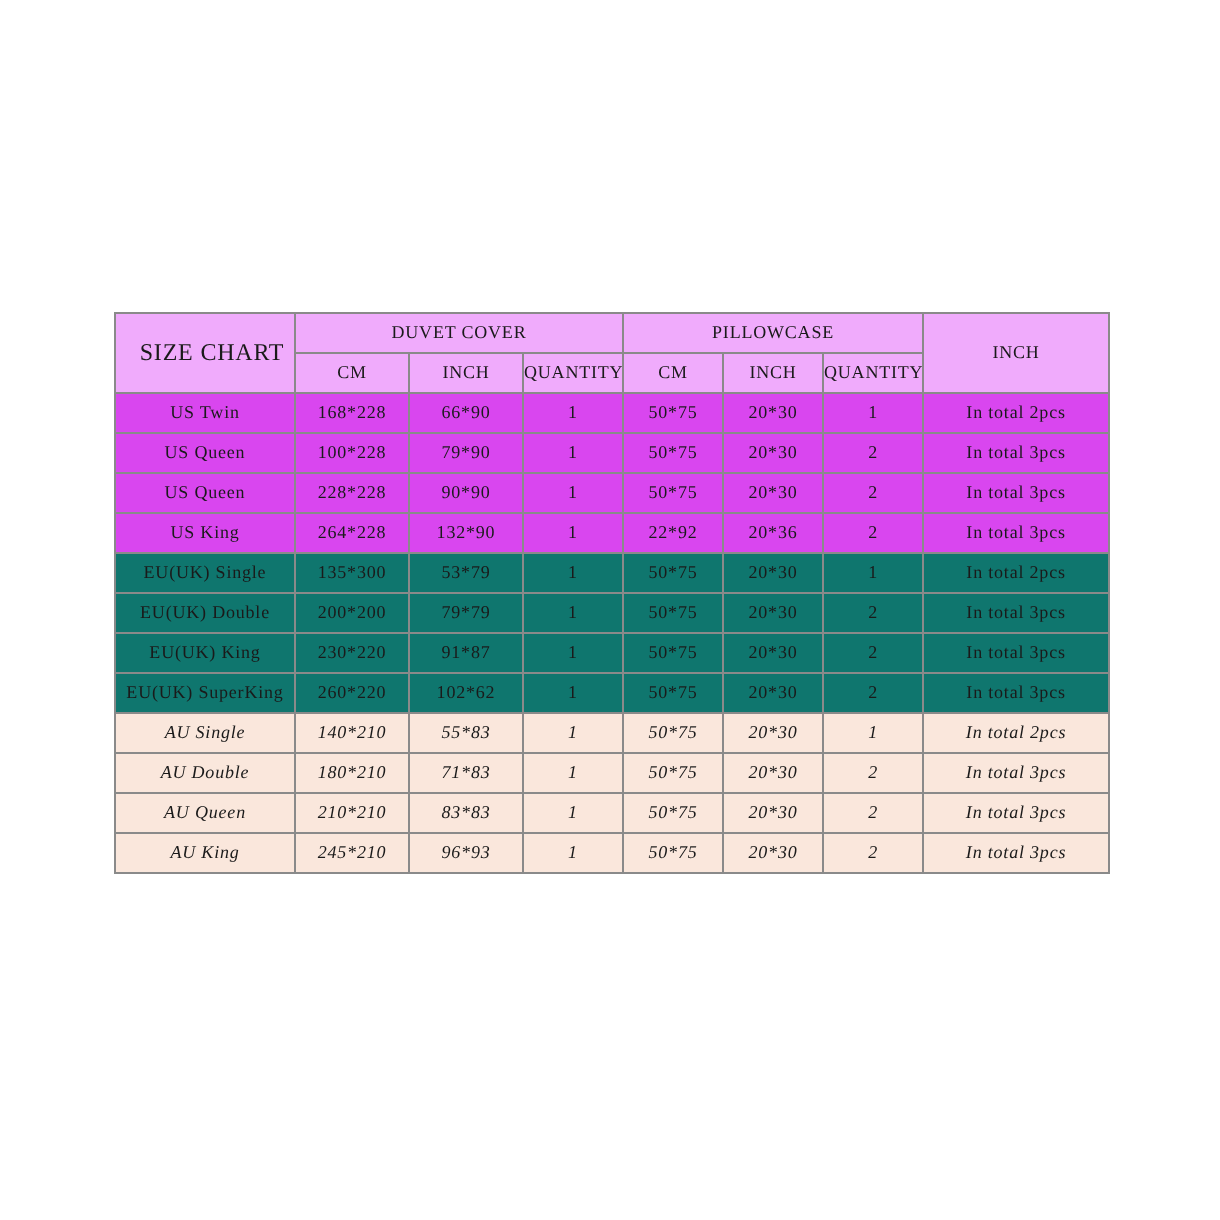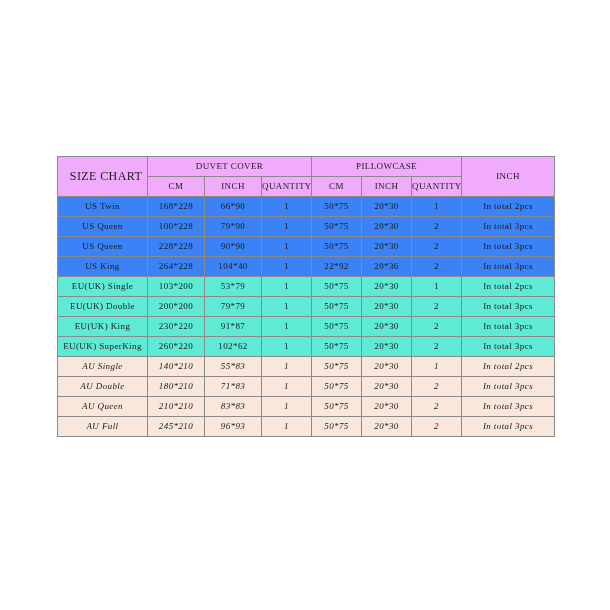--- a/index.html
+++ b/index.html
@@ -81,22 +81,22 @@
   td.name {
     text-align: left;
     padding-left: 6px;
     letter-spacing: 0.3px;
   }
   td.note {
     font-size: 8.5px;
     letter-spacing: 0.2px;
   }
   
-  .tint-us   td { background: #3b82f6; }
-  .tint-eu   td { background: #5eead4; }
+  .tint-us   td { background: #d946ef; }
+  .tint-eu   td { background: #0f766e; }
   .tint-au   td { background: #fae7dc; font-style: italic; }
   .tint-none td { background: #f0abfc; }
 </style>
 </head>
 <body>
 
 <div id="page">
   <div id="chart-wrap">
     <table class="size-chart">
       <colgroup>
@@ -150,30 +150,30 @@
             <td>90*90</td>
             <td>1</td>
             <td>50*75</td>
             <td>20*30</td>
             <td>2</td>
             <td class="note">In total 3pcs</td>
           </tr>
           <tr class="tint-us">
             <td class="name">US King</td>
             <td>264*228</td>
-            <td>104*40</td>
+            <td>132*90</td>
             <td>1</td>
             <td>22*92</td>
             <td>20*36</td>
             <td>2</td>
             <td class="note">In total 3pcs</td>
           </tr>
           <tr class="tint-eu">
             <td class="name">EU(UK) Single</td>
-            <td>103*200</td>
+            <td>135*300</td>
             <td>53*79</td>
             <td>1</td>
             <td>50*75</td>
             <td>20*30</td>
             <td>1</td>
             <td class="note">In total 2pcs</td>
           </tr>
           <tr class="tint-eu">
             <td class="name">EU(UK) Double</td>
             <td>200*200</td>
@@ -228,21 +228,21 @@
             <td class="name">AU Queen</td>
             <td>210*210</td>
             <td>83*83</td>
             <td>1</td>
             <td>50*75</td>
             <td>20*30</td>
             <td>2</td>
             <td class="note">In total 3pcs</td>
           </tr>
           <tr class="tint-au">
-            <td class="name">AU Full</td>
+            <td class="name">AU King</td>
             <td>245*210</td>
             <td>96*93</td>
             <td>1</td>
             <td>50*75</td>
             <td>20*30</td>
             <td>2</td>
             <td class="note">In total 3pcs</td>
           </tr>
         </tbody>
     </table>

